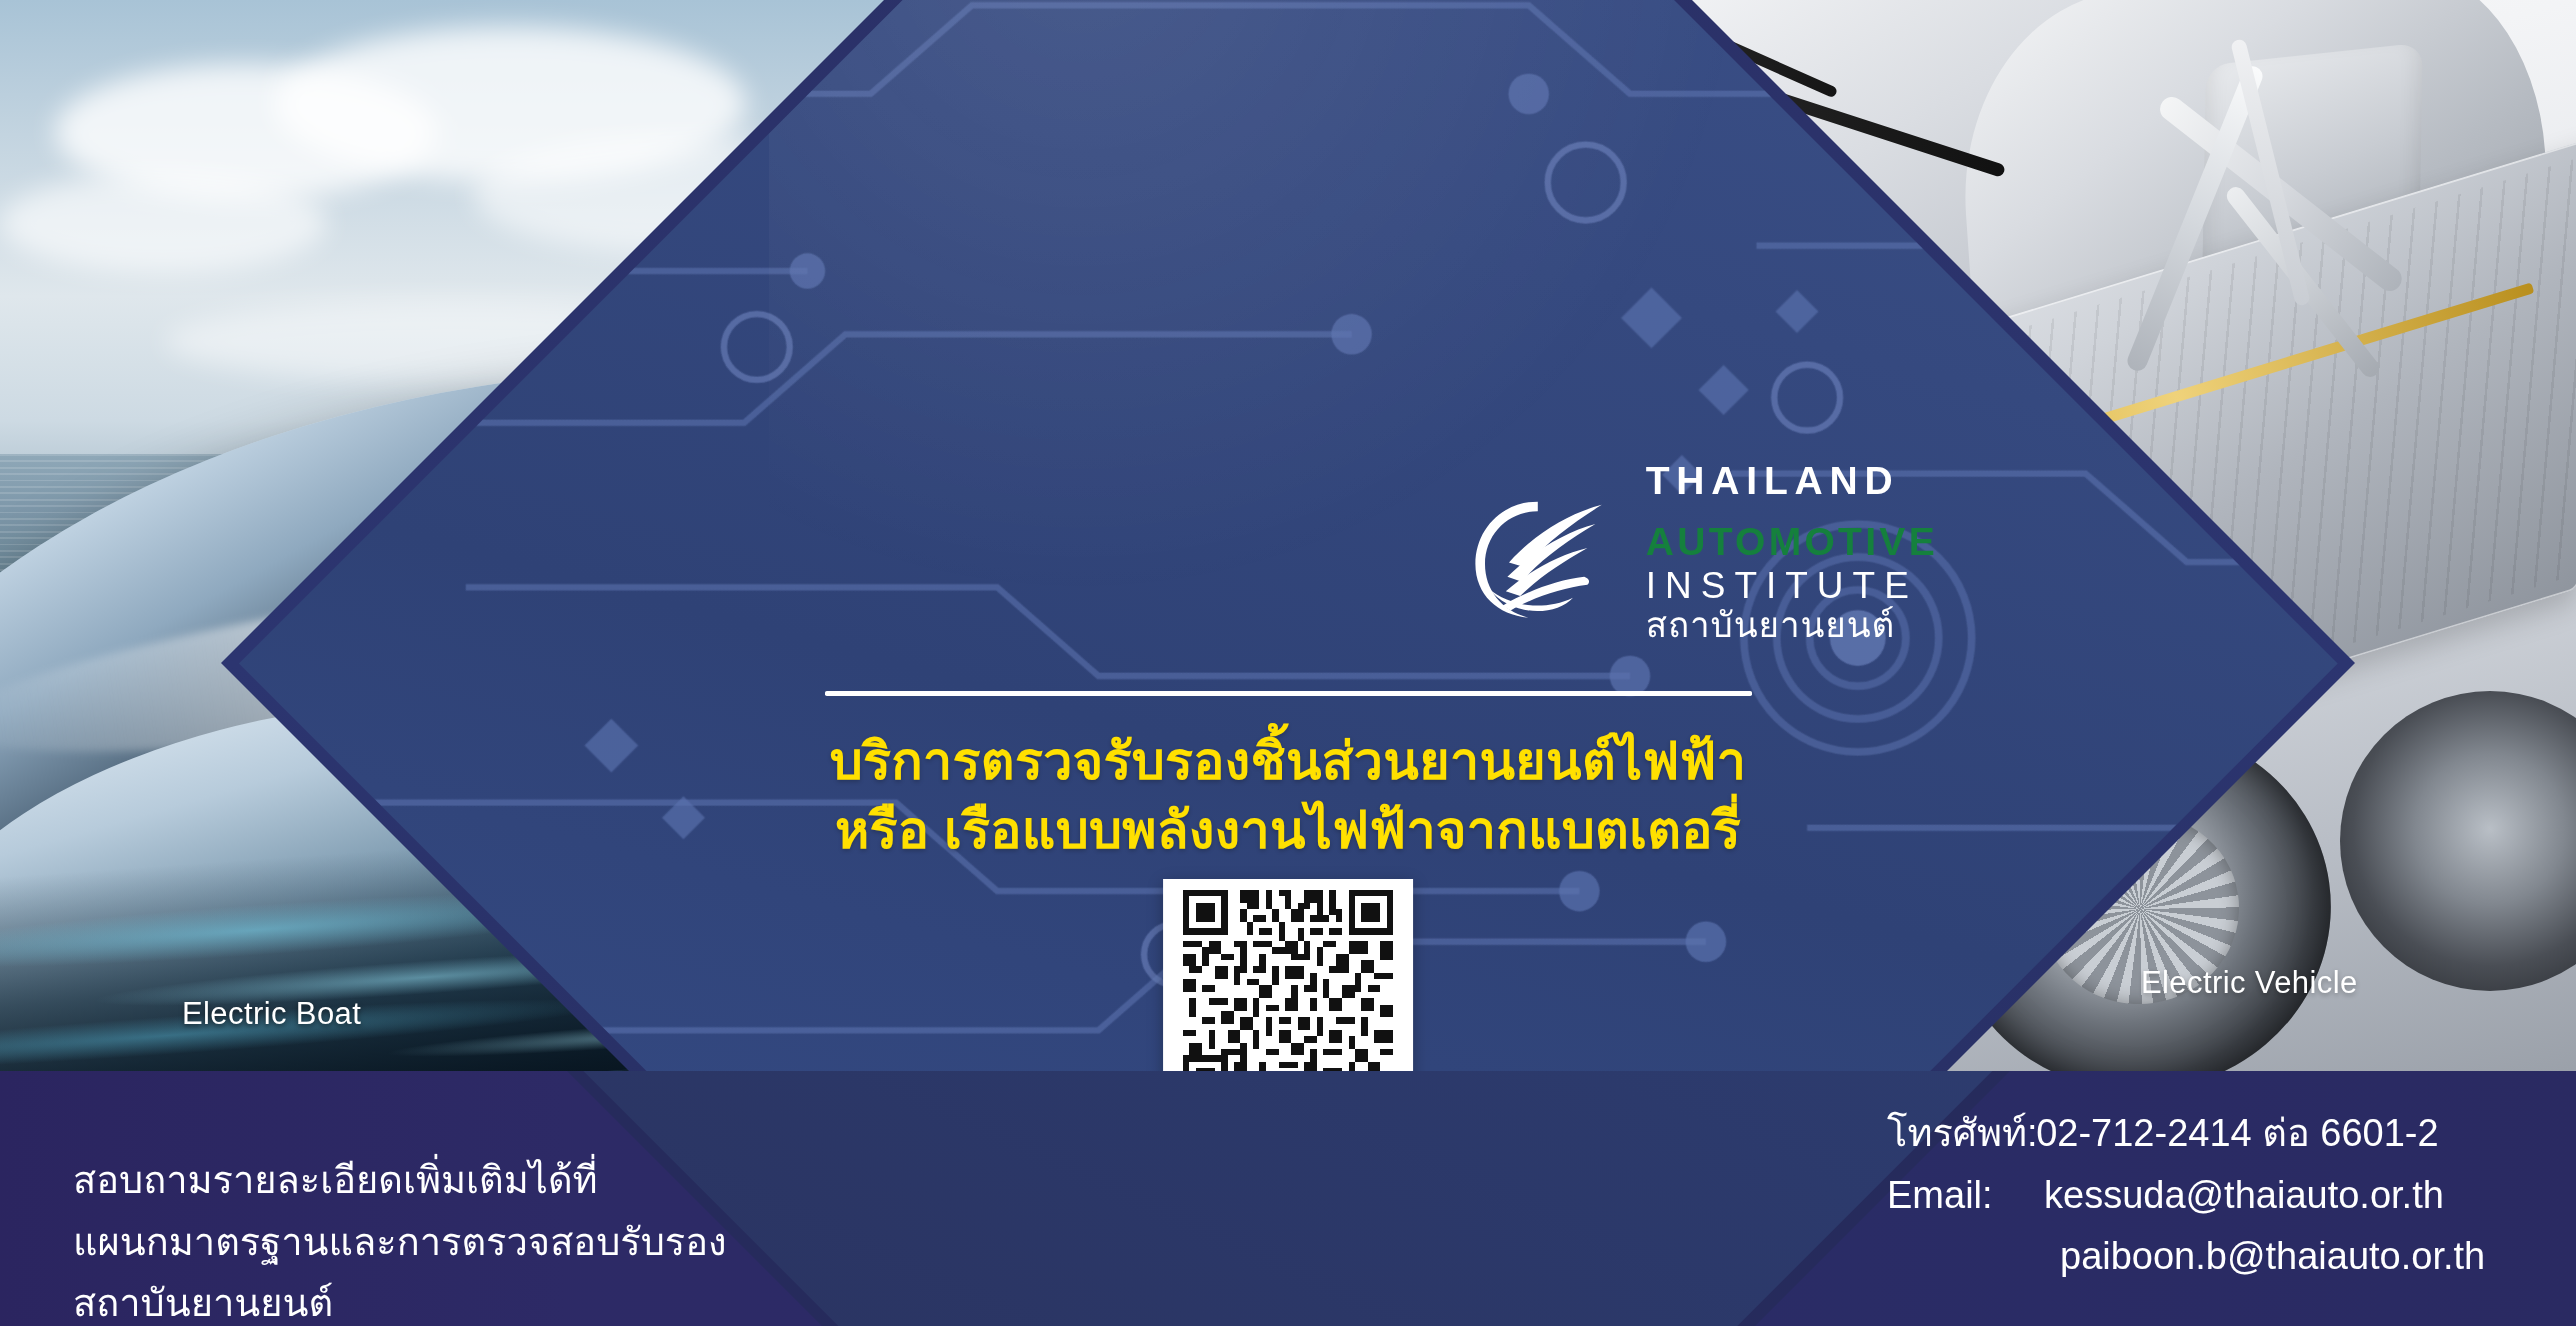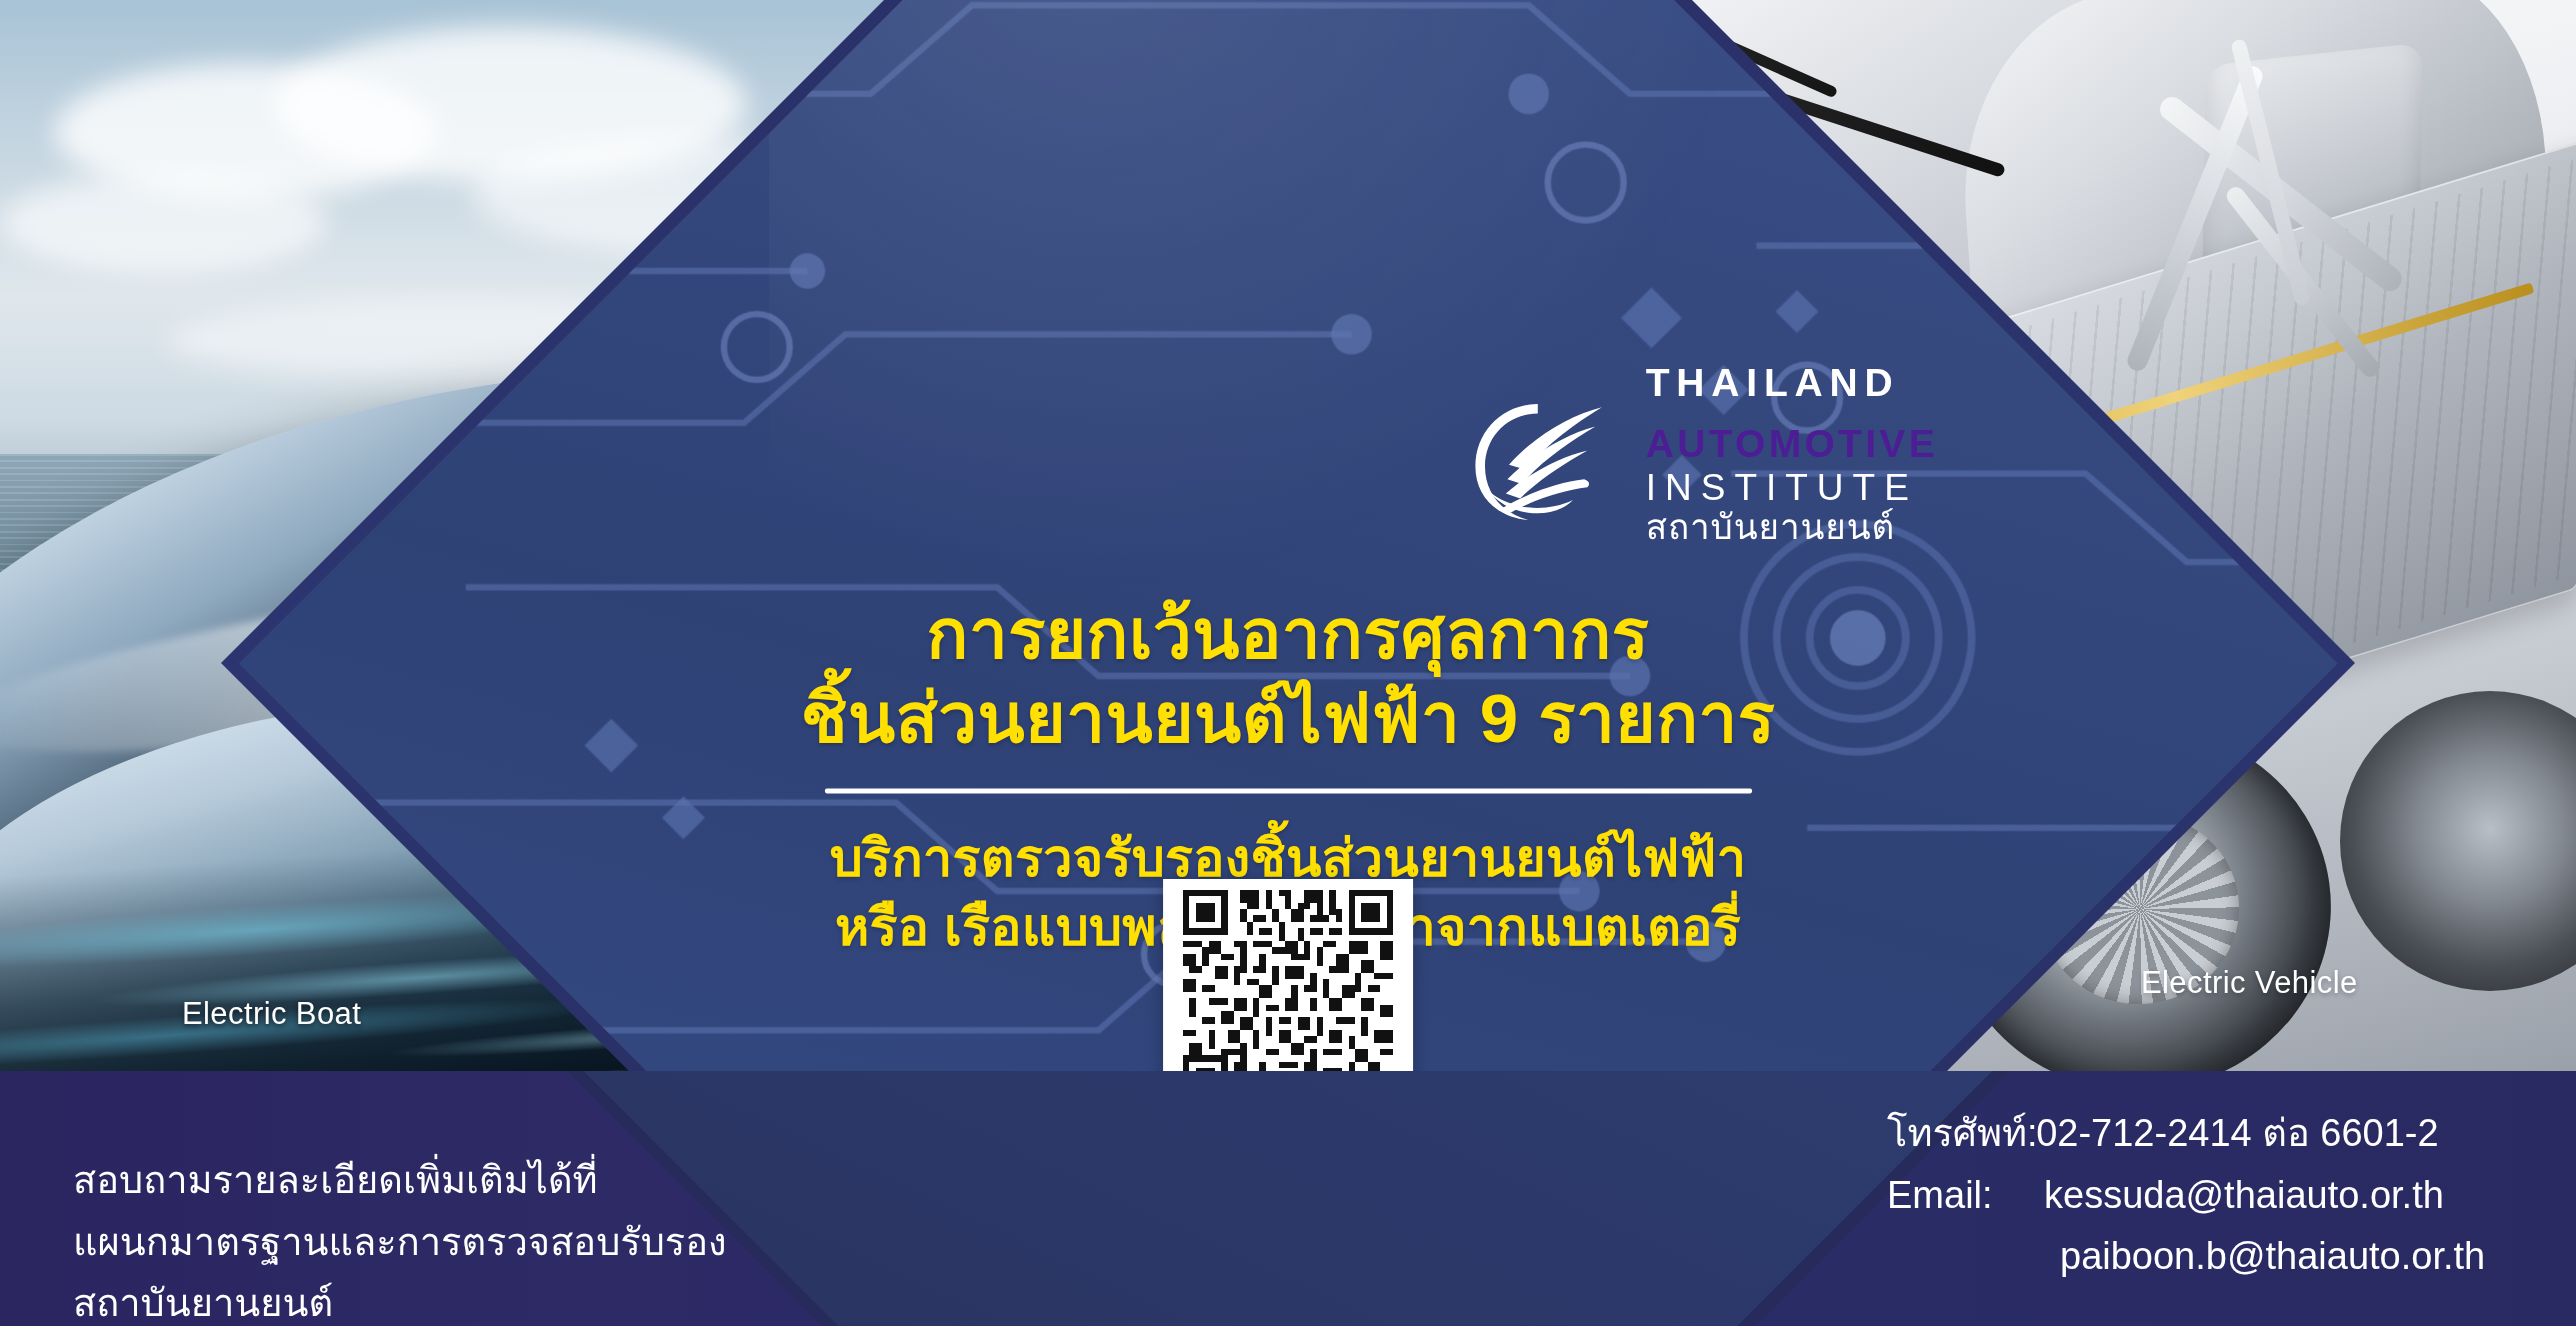--- a/index.html
+++ b/index.html
@@ -206,21 +206,21 @@
 
   
   .dia-content{
     position:absolute; left:50%; top:50%; transform:translate(-50%,-50%);
     width:1300px; text-align:center; color:#fff; z-index:6;
   }
   .logo-row{ display:flex; align-items:center; justify-content:flex-end; gap:23.6px; margin-bottom:49px; }
   .logo-mark{ width:162px; height:136px; flex:0 0 auto; }
   .logo-txt{ text-align:left; line-height:1; }
   .logo-txt .l1{ font-size:39px; font-weight:700; letter-spacing:6.8px; color:#fff; }
-  .logo-txt .l2{ font-size:39px; font-weight:700; letter-spacing:3.3px; color:#4c1d95; margin-top:22px;}
+  .logo-txt .l2{ font-size:39px; font-weight:700; letter-spacing:3.3px; color:#15803d; margin-top:22px;}
   .logo-txt .l3{ font-size:37px; font-weight:400; letter-spacing:9px; color:#fff; margin-top:5.5px;}
   .logo-txt .l4{ font-size:35px; font-weight:400; letter-spacing:0.9px; color:#fff; margin-top:3.6px;}
 
   .headline{ color:#FFE000; font-weight:700; font-size:69px; line-height:1.22; letter-spacing:0.5px;
     text-shadow:0 1.8px 4.5px rgba(0,0,0,.25);}
   .divider{ width:927px; height:4.5px; background:#ffffff; margin:27px auto 31px; border-radius:1.8px; }
   .subhead{ color:#FFE000; font-weight:700; font-size:52px; line-height:1.33; letter-spacing:0.3px;
     text-shadow:0 1.8px 4.5px rgba(0,0,0,.22);}
 
   
@@ -375,24 +375,20 @@
         <path d="M52 152 C82 134 120 120 154 116 C160 118 162 122 158 126 C126 130 90 142 62 158 Z" fill="#fff"></path>
       </svg>
       <div class="logo-txt">
         <div class="l1">THAILAND</div>
         <div class="l2">AUTOMOTIVE</div>
         <div class="l3">INSTITUTE</div>
         <div class="l4">สถาบันยานยนต์</div>
       </div>
     </div>
 
-    <div class="headline">
-      <div>การยกเว้นอากรศุลกากร</div>
-      <div>ชิ้นส่วนยานยนต์ไฟฟ้า 9 รายการ</div>
-    </div>
 
     <div class="divider"></div>
 
     <div class="subhead">
       <div>บริการตรวจรับรองชิ้นส่วนยานยนต์ไฟฟ้า</div>
       <div>หรือ เรือแบบพลังงานไฟฟ้าจากแบตเตอรี่</div>
     </div>
   </div>
 
   <div class="qr-block">

